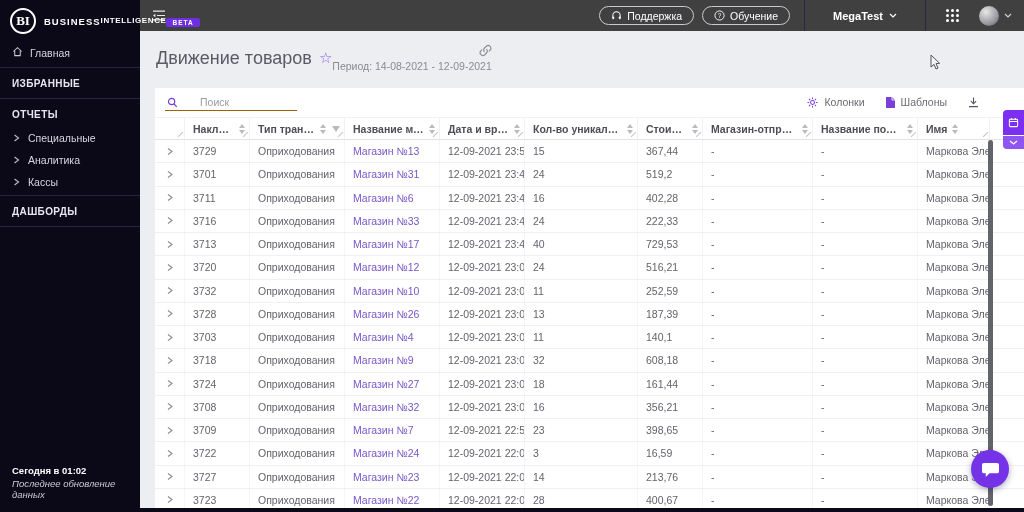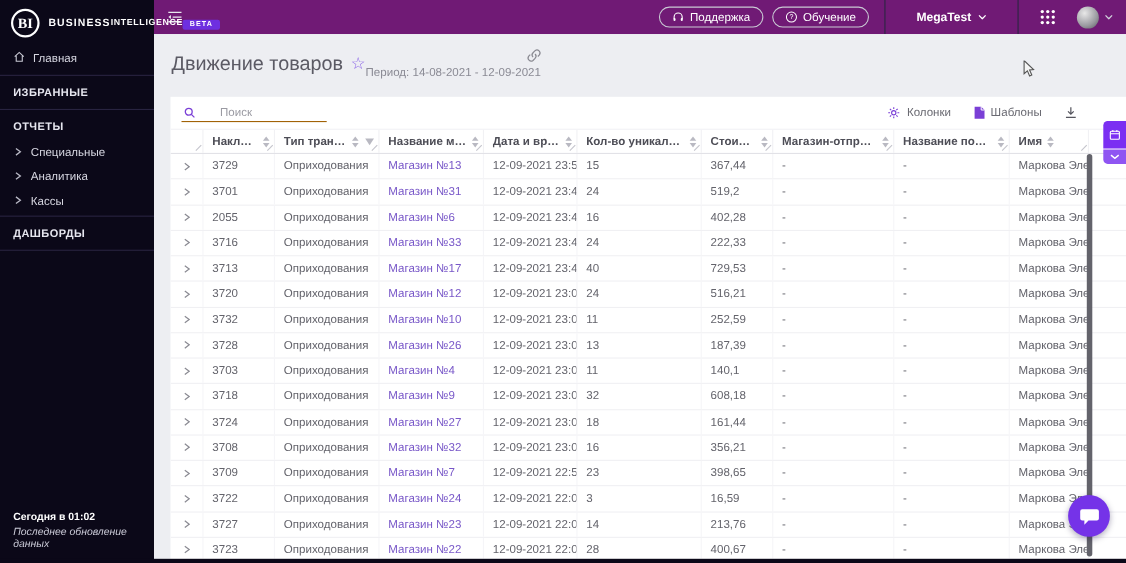--- a/index.html
+++ b/index.html
@@ -22,21 +22,21 @@
   .side-item { display:flex; align-items:center; gap:7px; padding:6px 12px; font-size:10.5px; color:#d6d6e0; cursor:default; }
   .side-divider { border-top:1px solid #282340; margin:2px 0; }
   .side-section { padding:8px 12px 7px 12px; font-size:10px; font-weight:700; letter-spacing:.4px; color:#e6e6ef; }
   .side-sub { display:flex; align-items:center; gap:8px; padding:5px 12px 5px 13px; font-size:10.5px; color:#d6d6e0; }
   .side-bottom { margin-top:auto; padding:6px 12px 12px 12px; }
   .side-bottom .t1 { font-size:9.5px; font-weight:700; color:#fff; }
   .side-bottom .t2 { font-size:9.5px; font-style:italic; color:#c9c9d6; margin-top:2px; }
 
   
   .main { flex:1; display:flex; flex-direction:column; min-width:0; }
-  .topbar { height:31px; background:#701a75; display:flex; align-items:center; padding:0 12px 0 12px; gap:8px; }
+  .topbar { height:31px; background:#404040; display:flex; align-items:center; padding:0 12px 0 12px; gap:8px; }
   .topbar .spacer { flex:1; }
   .pill { display:flex; align-items:center; gap:5px; border:1px solid #c9c9d4; border-radius:11px;
     background:transparent; color:#fff; font-size:10.5px; height:19px; padding:0 11px;
     font-family:"Liberation Sans", sans-serif; cursor:pointer; }
   .vdiv { width:1px; height:31px; background:#2a2542; margin:0 6px; }
   .workspace { display:flex; align-items:center; gap:6px; color:#fff; font-size:11px; font-weight:700; padding:0 14px; cursor:pointer; }
   .grid-icon { display:grid; grid-template-columns:repeat(3,3px); grid-gap:2px; cursor:pointer; padding:0 6px; }
   .grid-icon i { width:3px; height:3px; background:#fff; border-radius:50%; }
   .avatar-wrap { display:flex; align-items:center; gap:5px; cursor:pointer; margin-left:6px; }
   .avatar { width:20px; height:20px; border-radius:50%; background:radial-gradient(circle at 35% 30%, #e8e8e8, #9a9aa0 60%, #55555c); }
@@ -377,21 +377,21 @@
                 <div class="td" style="width: 110px;">-</div>
                 <div class="td" style="width: 105px;">-</div>
                 <div class="td" style="width: 72px;">Маркова Элеонора Х</div>
               </div>
               <div class="tr">
                 <div class="td expander">
                   <svg width="8" height="9" viewBox="0 0 8 9">
                     <polyline points="2,1.5 6,4.5 2,7.5" fill="none" stroke="#8a8a92" stroke-width="1.1"></polyline>
                   </svg>
                 </div>
-                <div class="td" style="width: 65px;">2055</div>
+                <div class="td" style="width: 65px;">3711</div>
                 <div class="td" style="width: 95px;">Оприходования</div>
                 <div class="td" style="width: 95px;">
                   <span class="link">Магазин №6</span>
                 </div>
                 <div class="td" style="width: 85px;">12-09-2021 23:47:01</div>
                 <div class="td" style="width: 113px;">16</div>
                 <div class="td" style="width: 65px;">402,28</div>
                 <div class="td" style="width: 110px;">-</div>
                 <div class="td" style="width: 105px;">-</div>
                 <div class="td" style="width: 72px;">Маркова Элеонора Х</div>

